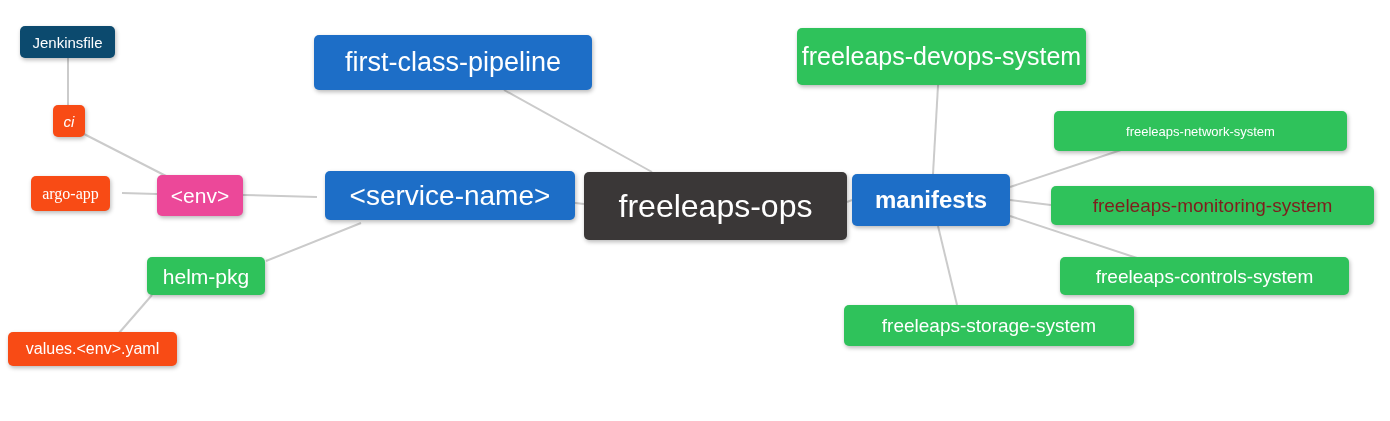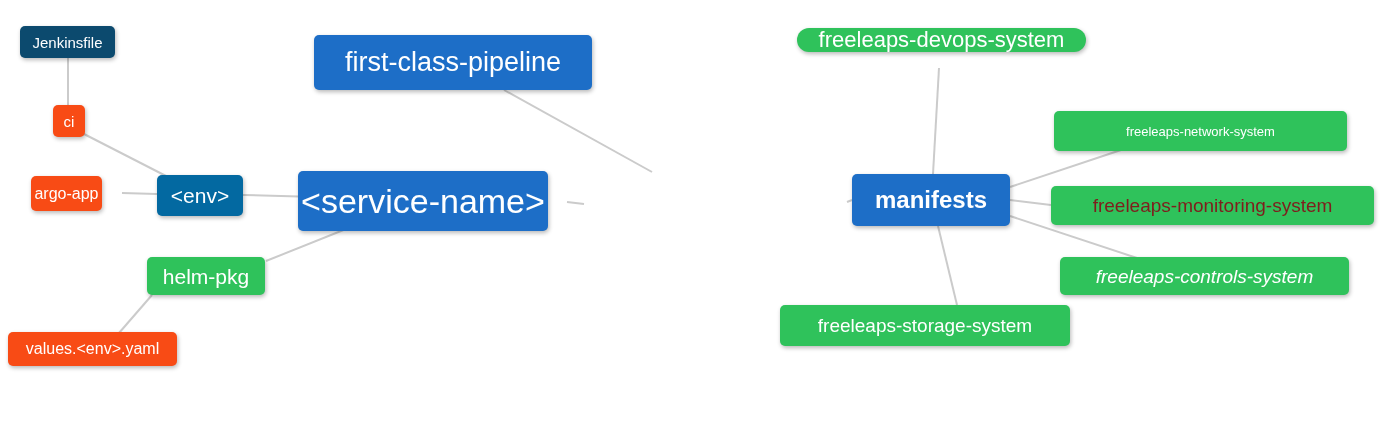--- a/index.html
+++ b/index.html
@@ -56,51 +56,54 @@
       <line x1="1010" y1="187" x2="1121" y2="150" stroke="#cbcbcb" stroke-width="2"></line>
       <line x1="1010" y1="200" x2="1051" y2="205" stroke="#cbcbcb" stroke-width="2"></line>
       <line x1="1010" y1="216" x2="1137" y2="258" stroke="#cbcbcb" stroke-width="2"></line>
       <line x1="938" y1="226" x2="957" y2="305" stroke="#cbcbcb" stroke-width="2"></line>
     </svg>
 
 <div class="node" style="left: 20px; top: 26px; width: 95px; height: 32px; font-size: 15px; background: #0c4a6e;">
       <span style="color: rgb(255, 255, 255);">Jenkinsfile</span>
     </div>
     <div class="node" style="left: 53px; top: 105px; width: 32px; height: 32px; font-size: 15px; background: rgb(248, 75, 21);">
-      <span style="color: rgb(255, 255, 255);">ci</span>
+      <span style="color: rgb(255, 255, 255); font-style: italic;">ci</span>
     </div>
-    <div class="node" style="left: 31px; top: 176px; width: 71px; height: 35px; font-size: 16px; background: rgb(248, 75, 21);">
+    <div class="node" style="left: 31px; top: 176px; width: 79px; height: 35px; font-size: 16px; background: rgb(248, 75, 21); font-family: Liberation Serif, serif;">
       <span style="color: rgb(255, 255, 255);">argo-app</span>
     </div>
-    <div class="node" style="left: 157px; top: 175px; width: 86px; height: 41px; font-size: 21px; background: #0369a1;">
+    <div class="node" style="left: 157px; top: 175px; width: 86px; height: 41px; font-size: 21px; background: #ec4899;">
       <span style="color: rgb(255, 255, 255);">&lt;env&gt;</span>
     </div>
     <div class="node" style="left: 147px; top: 257px; width: 118px; height: 38px; font-size: 21px; background: rgb(47, 194, 91);">
       <span style="color: rgb(255, 255, 255);">helm-pkg</span>
     </div>
     <div class="node" style="left: 8px; top: 332px; width: 169px; height: 34px; font-size: 16px; background: rgb(248, 75, 21);">
       <span style="color: rgb(255, 255, 255);">values.&lt;env&gt;.yaml</span>
     </div>
     <div class="node" style="left: 314px; top: 35px; width: 278px; height: 55px; font-size: 27px; background: rgb(29, 110, 199);">
       <span style="color: rgb(255, 255, 255);">first-class-pipeline</span>
     </div>
-    <div class="node" style="left: 298px; top: 171px; width: 250px; height: 60px; font-size: 34px; background: rgb(29, 110, 199);">
+    <div class="node" style="left: 325px; top: 171px; width: 250px; height: 49px; font-size: 28px; background: rgb(29, 110, 199);">
       <span style="color: rgb(255, 255, 255);">&lt;service-name&gt;</span>
+    </div>
+    <div class="node" style="left: 584px; top: 172px; width: 263px; height: 68px; font-size: 32px; background: rgb(58, 55, 55);">
+      <span style="color: rgb(255, 255, 255);">freeleaps-ops</span>
     </div>
     <div class="node" style="left: 852px; top: 174px; width: 158px; height: 52px; font-size: 24px; background: rgb(29, 110, 199);">
       <span style="color: rgb(255, 255, 255); font-weight: bold;">manifests</span>
     </div>
-    <div class="node" style="left: 797px; top: 28px; width: 289px; height: 24px; font-size: 22px; background: rgb(47, 194, 91); border-radius: 16px;">
+    <div class="node" style="left: 797px; top: 28px; width: 289px; height: 57px; font-size: 25px; background: rgb(47, 194, 91);">
       <span style="color: rgb(255, 255, 255);">freeleaps-devops-system</span>
     </div>
     <div class="node" style="left: 1054px; top: 111px; width: 293px; height: 40px; font-size: 13px; background: rgb(47, 194, 91);">
       <span style="color: rgb(255, 255, 255);">freeleaps-network-system</span>
     </div>
     <div class="node" style="left: 1051px; top: 186px; width: 323px; height: 39px; font-size: 19px; background: rgb(47, 194, 91);">
       <span style="color: #7f1d1d;">freeleaps-monitoring-system</span>
     </div>
-    <div class="node" style="left: 1060px; top: 257px; width: 289px; height: 38px; font-size: 19px; background: rgb(47, 194, 91); font-style: italic;">
+    <div class="node" style="left: 1060px; top: 257px; width: 289px; height: 38px; font-size: 19px; background: rgb(47, 194, 91);">
       <span style="color: rgb(255, 255, 255);">freeleaps-controls-system</span>
     </div>
-    <div class="node" style="left: 780px; top: 305px; width: 290px; height: 41px; font-size: 19px; background: rgb(47, 194, 91);">
+    <div class="node" style="left: 844px; top: 305px; width: 290px; height: 41px; font-size: 19px; background: rgb(47, 194, 91);">
       <span style="color: rgb(255, 255, 255);">freeleaps-storage-system</span>
     </div>
   </div>
 
 </body></html>

